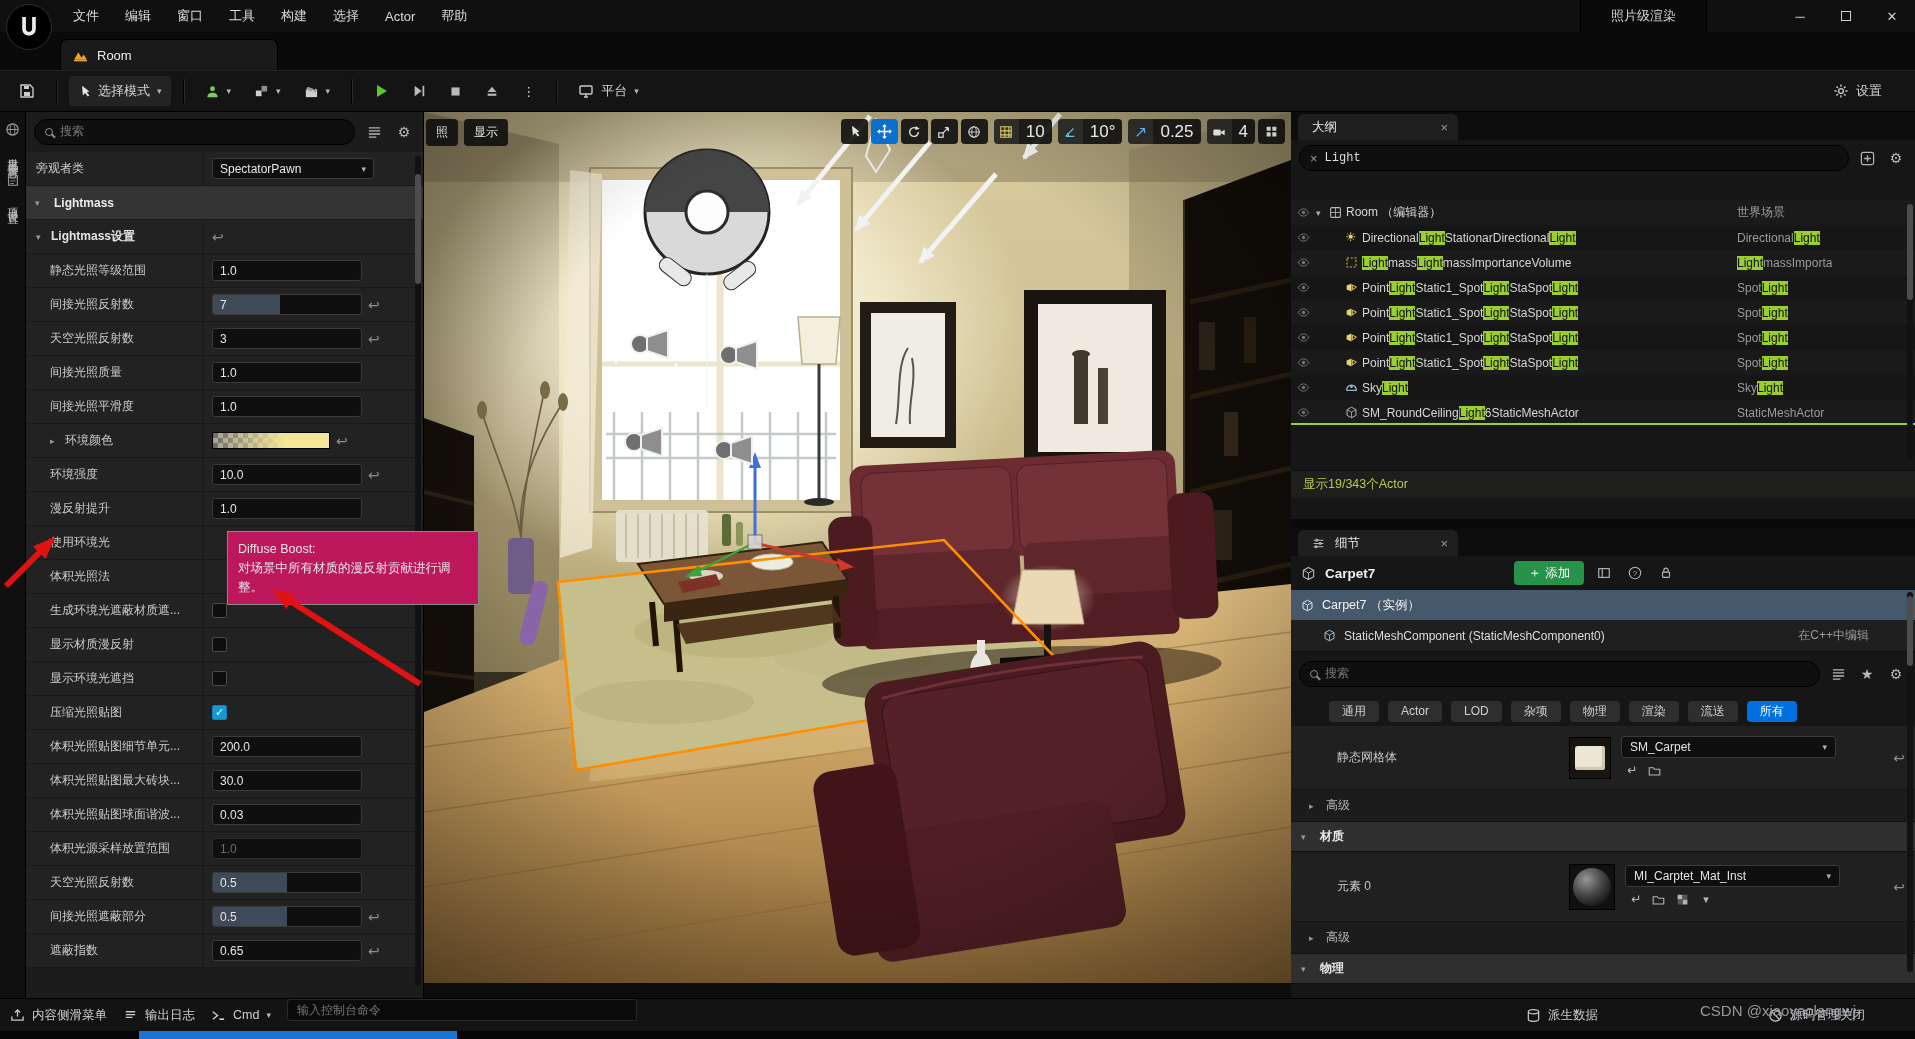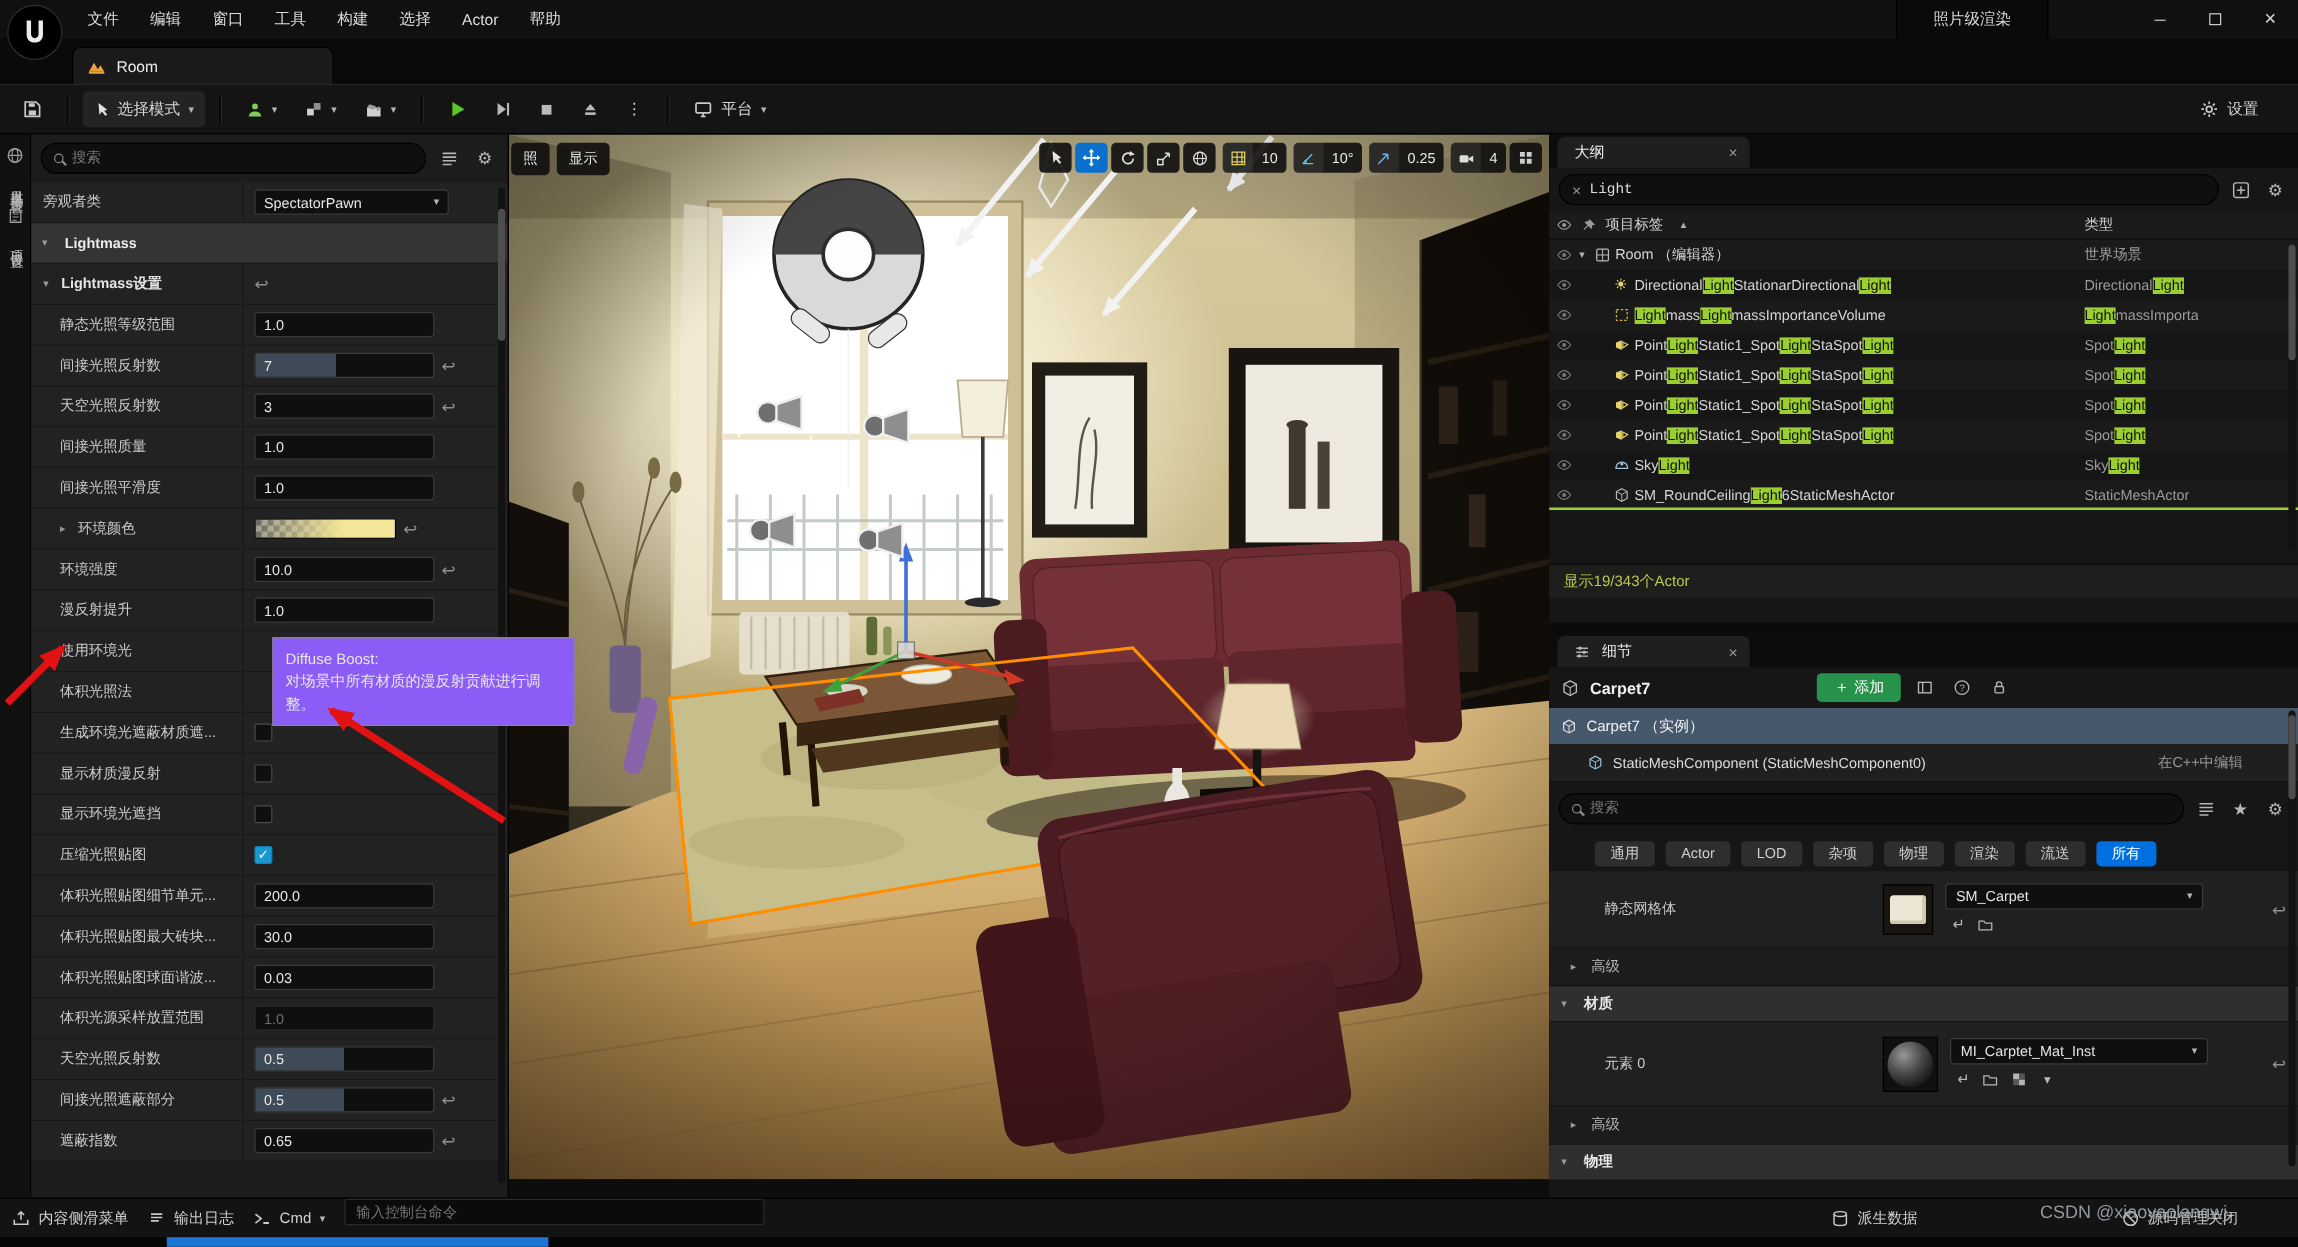--- a/index.html
+++ b/index.html
@@ -65,21 +65,21 @@
 
 #viewport{position:absolute;left:424px;top:112px;width:867px;height:871px;background:#000;overflow:hidden;}
 .vp-toolbar{position:absolute;left:0;top:0;width:100%;display:flex;align-items:flex-start;justify-content:space-between;padding:7px 6px 0 2px;z-index:5;}
 .vp-left{display:flex;gap:6px;}
 .vp-pill{background:rgba(14,14,14,.9);border-radius:4px;color:#e2e2e2;font-size:12px;padding:5px 10px;}
 .vp-right{display:flex;gap:3px;align-items:center;}
 .vp-tool{width:27px;height:25px;background:rgba(14,14,14,.9);border-radius:4px;display:flex;align-items:center;justify-content:center;}
 .vp-tool.active{background:#0b6fce;}
 .vp-snap{display:flex;align-items:stretch;background:rgba(14,14,14,.9);border-radius:4px;overflow:hidden;height:25px;margin-left:3px;}
 .vp-snap-icon{display:flex;align-items:center;justify-content:center;width:25px;background:rgba(255,255,255,0.07);}
-.vp-snap-val{display:flex;align-items:center;padding:0 7px;color:#e8e8e8;font-size:12px;}
+.vp-snap-val{display:flex;align-items:center;padding:0 7px;color:#e8e8e8;font-size:17px;}
 
 
 #rpanel{position:absolute;left:1291px;top:112px;width:624px;height:886px;background:#161616;}
 .ptab-row{position:relative;width:100%;height:28px;background:#0c0c0c;display:flex;align-items:flex-end;}
 .ptab{height:26px;margin-left:7px;background:#1f1f1f;border-radius:6px 6px 0 0;display:flex;align-items:center;gap:10px;padding:0 10px 0 14px;font-size:12.5px;color:#e8e8e8;min-width:150px;}
 .ptab .grow{flex:1;}
 .pclose{color:#9a9a9a;font-size:13px;}
 #ol-search{position:absolute;top:28px;left:0;width:100%;height:36px;display:flex;align-items:center;padding:0 8px;gap:7px;}
 .sb-x{color:#9a9a9a;font-size:13px;flex:none;}
 .ol-hdr{position:absolute;top:64px;left:0;width:100%;height:24px;background:#1b1b1b;border-bottom:1px solid #0d0d0d;display:flex;align-items:center;font-size:12px;color:#d2d2d2;padding-left:6px;gap:8px;}
@@ -130,21 +130,21 @@
 
 #statusbar{position:absolute;left:0;top:998px;width:1915px;height:33px;background:#131313;border-top:1px solid #000;display:flex;padding:0 10px;gap:16px;z-index:20;}
 .sb-item{display:flex;align-items:center;gap:7px;color:#cfcfcf;font-size:12.5px;}
 .console{width:350px;height:22px;background:#0b0b0b;border:1px solid #2a2a2a;border-radius:3px;padding:0 9px;}
 .sb-right{margin-left:auto;display:flex;gap:170px;padding-right:40px;}
 #watermark{position:absolute;left:1700px;top:1002px;z-index:60;color:#9fa6ad;font-size:15px;opacity:.9;}
 #bottom-strip{position:absolute;left:139px;top:1031px;width:318px;height:8px;background:#1c74d4;z-index:20;}
 #bottom-base{position:absolute;left:0;top:1031px;width:1915px;height:8px;background:#060606;}
 
 
-#tooltip{position:absolute;left:227px;top:531px;width:252px;z-index:40;background:#8b5cf6;border:1px solid #8a8a8a;padding:8px 10px;color:#e6e6e6;font-size:12.5px;line-height:1.5;}
+#tooltip{position:absolute;left:227px;top:531px;width:252px;z-index:40;background:#be185d;border:1px solid #8a8a8a;padding:8px 10px;color:#e6e6e6;font-size:12.5px;line-height:1.5;}
 #arrows{position:absolute;inset:0;z-index:70;pointer-events:none;}
 </style>
 </head>
 <body>
 
 <div id="app">
 
   <div id="titlebar">
     <div id="logo">
       <svg width="34" height="34" viewBox="0 0 24 24">
@@ -825,36 +825,20 @@
         <input value="Light" style="">
       </div>
       <span class="ico-btn">
           <svg width="15" height="15" viewBox="0 0 16 16">
             <rect x="1.5" y="1.5" width="13" height="13" rx="2" fill="none" stroke="#b5b5b5" stroke-width="1.3"></rect>
             <path d="M8 4.5v7M4.5 8h7" stroke="#b5b5b5" stroke-width="1.4"></path>
           </svg>
         </span>
       <span class="ico-btn">⚙</span>
     </div>
-    <div class="ol-hdr">
-      <span>
-          <svg width="13" height="13" viewBox="0 0 16 16">
-            <path d="M1.5 8C3.6 4.9 5.7 3.5 8 3.5s4.4 1.4 6.5 4.5c-2.1 3.1-4.2 4.5-6.5 4.5S3.6 11.1 1.5 8z" fill="none" stroke="#9a9a9a" stroke-width="1.2"></path>
-            <circle cx="8" cy="8" r="2.1" fill="#9a9a9a"></circle>
-          </svg>
-        </span>
-      <span>
-          <svg width="12" height="12" viewBox="0 0 16 16">
-            <path d="M9 1l6 6-3 .6-1 4.4-3.5-3.5L3 13l-1-1 4.5-4.5L3 4l4.4-1z" fill="#9a9a9a"></path>
-          </svg>
-        </span>
-      <span class="hdr-label"><span>项目标签</span></span>
-        <span class="sort">▲</span>
-      <span class="hdr-type">类型</span>
-    </div>
     <div id="ol-rows">
         <div class="ol-row">
           <span class="ol-eye">
             <svg width="13" height="13" viewBox="0 0 16 16">
               <path d="M1.5 8C3.6 4.9 5.7 3.5 8 3.5s4.4 1.4 6.5 4.5c-2.1 3.1-4.2 4.5-6.5 4.5S3.6 11.1 1.5 8z" fill="none" stroke="#8e8e8e" stroke-width="1.2"></path>
               <circle cx="8" cy="8" r="2.1" fill="#8e8e8e"></circle>
             </svg>
           </span>
           <span style="width: 4px; flex: 0 0 auto;"></span>
           <span class="ol-caret">▾</span>

